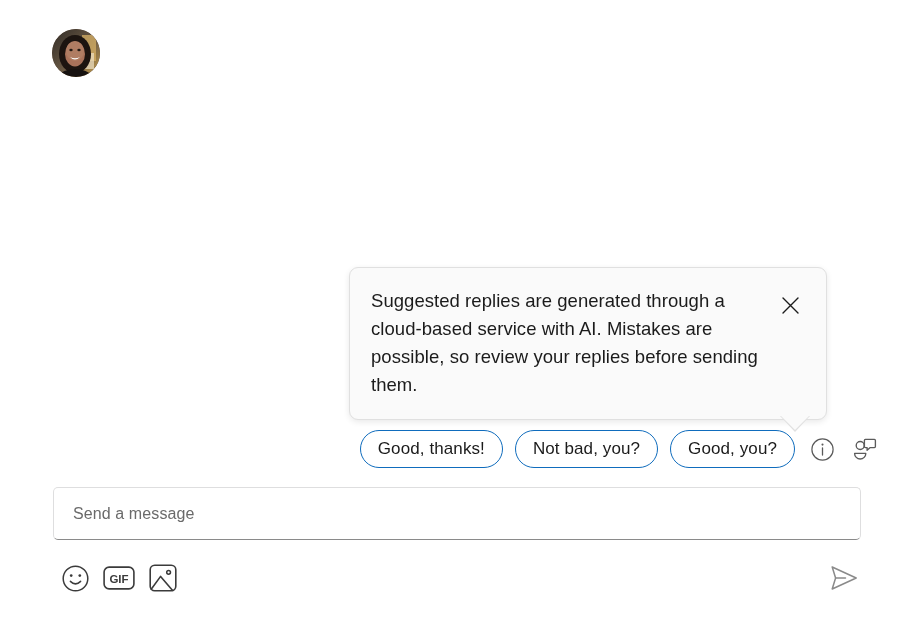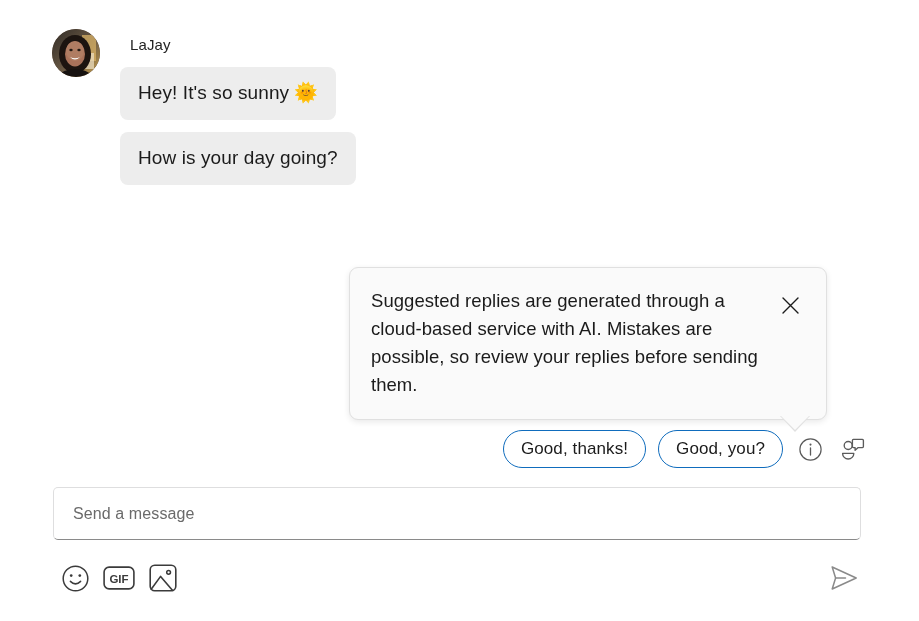--- a/index.html
+++ b/index.html
@@ -68,21 +68,21 @@
   }
 
   
   .suggest-row {
     position: absolute;
     left: 0; right: 0;
     top: 430px;
     display: flex;
     justify-content: flex-end;
     align-items: center;
-    padding-right: 52px;
+    padding-right: 40px;
     gap: 12px;
   }
 
   .chip {
     border: 1.6px solid #0f6cbd;
     color: #1b1b1b;
     background: #ffffff;
     border-radius: 19px;
     height: 38px;
     padding: 0 17px;
@@ -220,43 +220,39 @@
           <ellipse cx="19" cy="21" rx="1.7" ry="1.2" fill="#241a14"></ellipse>
           <ellipse cx="27" cy="21" rx="1.7" ry="1.2" fill="#241a14"></ellipse>
 
           <path d="M18 28 Q23 33 28 28 Q23 30.5 18 28 Z" fill="#ffffff"></path>
 
           <ellipse cx="23" cy="52" rx="19" ry="12" fill="#171210"></ellipse>
         </g>
       </svg>
     </div>
 
-    <div class="group-body">
-      <div class="sender-name">LaJay</div>
-      <div class="bubble">Hey! It's so sunny 🌞</div>
-      <div class="bubble">How is your day going?</div>
-    </div>
 
   </div>
 </div>
 
 <div class="callout">
   <div class="callout-text">Suggested replies are generated through a cloud-based service with AI. Mistakes are possible, so review your replies before sending them.</div>
   <button class="callout-close" aria-label="Close">
     <svg width="19" height="19" viewBox="0 0 19 19">
       <path d="M2 2 L17 17 M17 2 L2 17" stroke="#1b1b1b" stroke-width="1.4" fill="none" stroke-linecap="round"></path>
     </svg>
   </button>
 </div>
 <div class="tail-outer"></div>
 <div class="tail-inner"></div>
 
 <div class="suggest-row">
 
   <button class="chip">Good, thanks!</button>
+  <button class="chip">Not bad, you?</button>
   <button class="chip">Good, you?</button>
 
   <button class="round-icon-btn" aria-label="Info">
     <svg width="25" height="25" viewBox="0 0 25 25">
       <circle cx="12.5" cy="12.5" r="10.6" fill="none" stroke="#5b5b5b" stroke-width="1.2"></circle>
       <circle cx="12.5" cy="7.6" r="1.05" fill="#5b5b5b"></circle>
       <path d="M12.5 11 L12.5 18" stroke="#5b5b5b" stroke-width="1.3" stroke-linecap="round"></path>
     </svg>
   </button>
 

